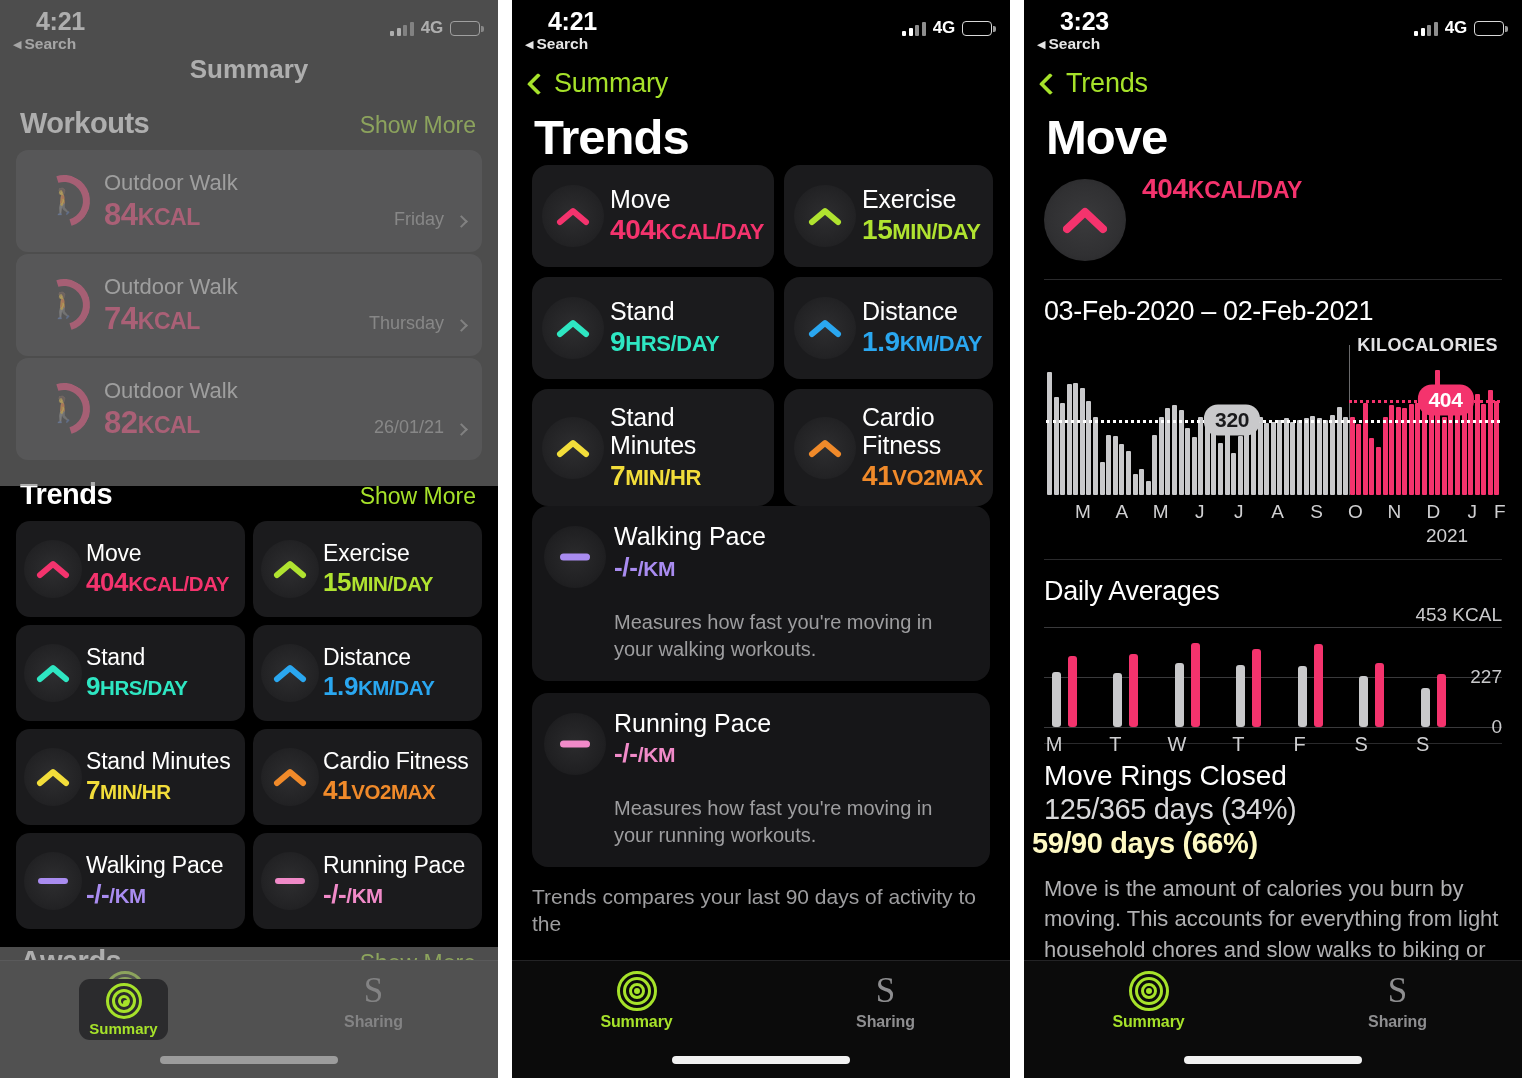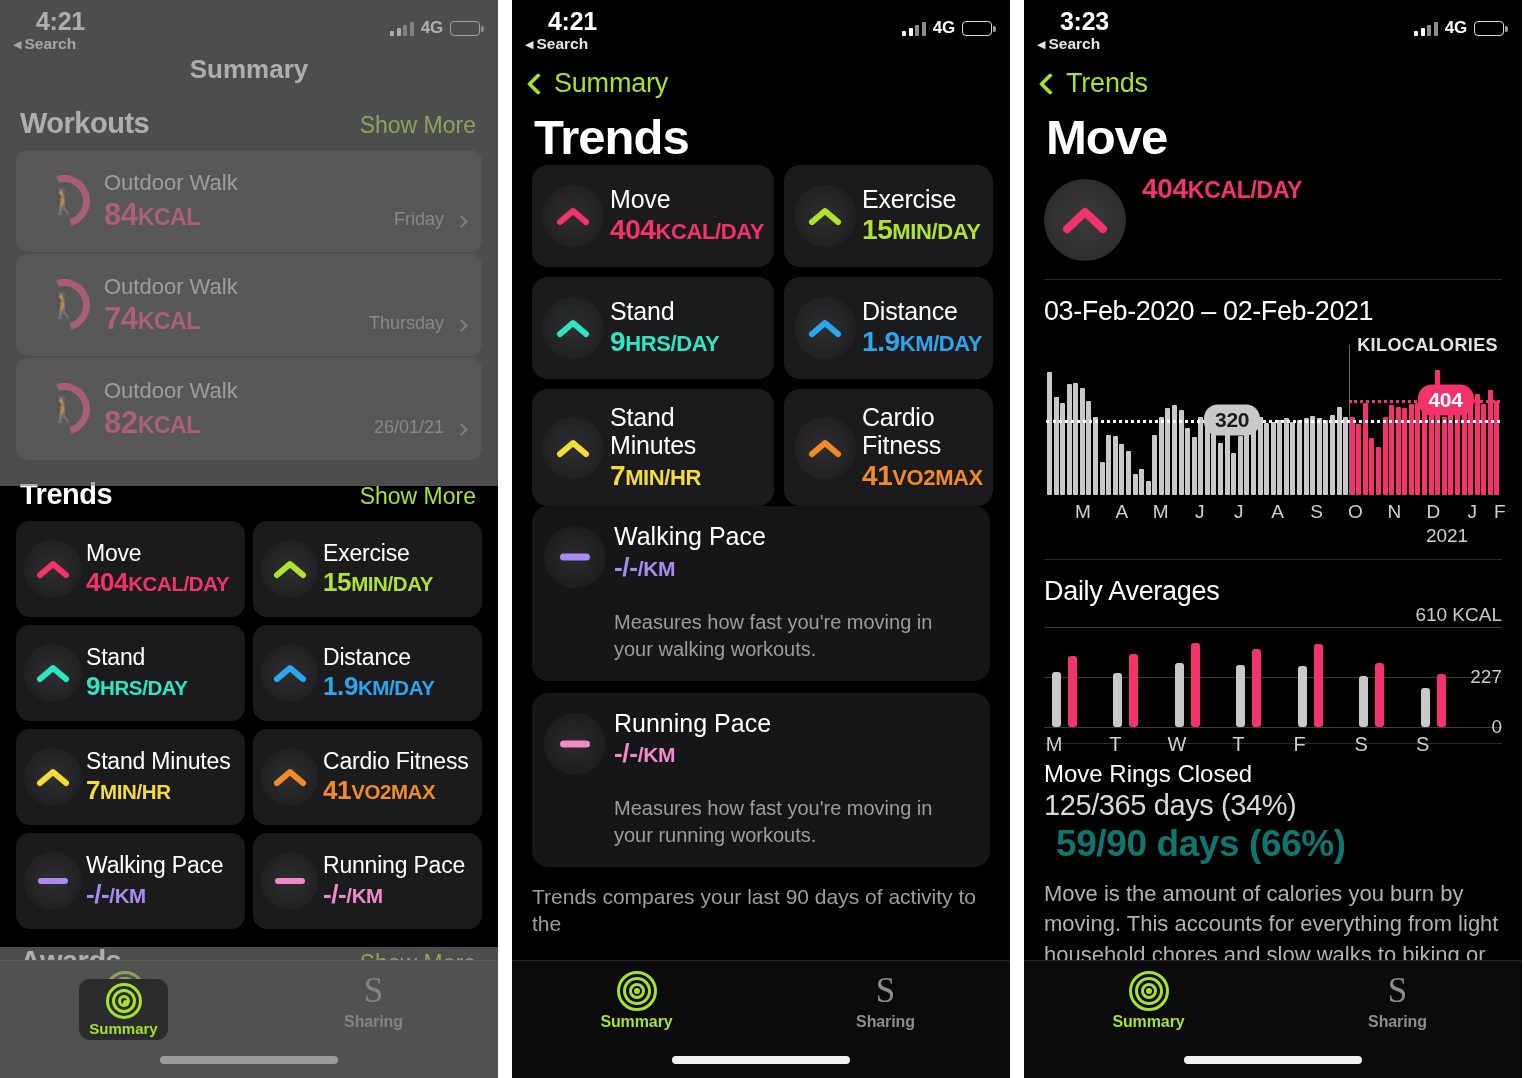--- a/index.html
+++ b/index.html
@@ -201,23 +201,23 @@
 
   .sec3-title { color:#fff; font-size:27px; font-weight:500; padding: 16px 20px 0 20px; letter-spacing:-0.3px;}
   .davg { position:relative; margin: 2px 20px 0 20px; height: 140px; }
   .davg .gl { position:absolute; left:0; right:0; height:1px; background:#3a3a3c; }
   .davg .ylab { position:absolute; right:0; color:#c9c9cb; font-size:19px; transform:translateY(-50%); font-weight:500;}
   .davg .plot { position:absolute; left:2px; right:2px; top:18px; height:100px; }
   .davg .dbar { position:absolute; bottom:0; width:9px; border-radius:3px; }
   .davg .dlabels { position:absolute; left:0; right:0; top:124px; }
   .davg .dlabels span { position:absolute; color:#cfcfd1; font-size:20px; font-weight:500; transform:translateX(-50%); }
 
-  .rings-title { color:#fff; font-size:24px; font-weight:500; padding: 16px 8px 0 20px; }
+  .rings-title { color:#fff; font-size:28px; font-weight:500; padding: 16px 8px 0 20px; }
   .rings-1 { color:#d8d8da; font-size:29px; font-weight:500; padding: 1px 20px 0 20px; letter-spacing:-0.4px;}
-  .rings-2 { color:#0f766e; font-size:37px; font-weight:bold; padding: 1px 20px 0 32px; letter-spacing:-0.4px;}
+  .rings-2 { color:#fef9c3; font-size:29px; font-weight:bold; padding: 1px 20px 0 8px; letter-spacing:-0.4px;}
   .rings-desc { color:#b0b0b2; font-size:22px; line-height:1.38; padding: 14px 22px 0 20px; }
 
   
   .tabbar {
     position:absolute; left:0; right:0; bottom:0; height: 118px;
     background:#0b0b0b; border-top:1px solid #232325;
     display:flex; align-items:flex-start; padding-top: 10px;
   }
   .tab { flex:1; display:flex; flex-direction:column; align-items:center; gap:2px; position:relative; }
   .tab .lbl { font-size:16px; font-weight:600; letter-spacing:-0.1px; }
@@ -691,21 +691,21 @@
         </div>
       <div class="yearlbl" style="left:88%;">2021</div>
     </div>
 
     <div class="divider" style="margin-top:34px;"></div>
 
     <div class="sec3-title">Daily Averages</div>
 
     <div class="davg" id="davg">
         <div class="gl" style="top: 18px;"></div>
-        <div class="ylab" style="top: 6px;">610 KCAL</div>
+        <div class="ylab" style="top: 6px;">453 KCAL</div>
         <div class="gl" style="top: 68px;"></div>
         <div class="ylab" style="top: 68px;">227</div>
         <div class="gl" style="top: 118px;"></div>
         <div class="ylab" style="top: 118px;">0</div>
         <div class="plot">
           <div class="dbar" style="left: 6px; height: 55.1876px; background: rgb(201, 201, 203);"></div>
           <div class="dbar" style="left: 22px; height: 70.6402px; background: rgb(244, 51, 109);"></div>
           <div class="dbar" style="left: 67.4286px; height: 54.0839px; background: rgb(201, 201, 203);"></div>
           <div class="dbar" style="left: 83.4286px; height: 72.8477px; background: rgb(244, 51, 109);"></div>
           <div class="dbar" style="left: 128.857px; height: 64.0177px; background: rgb(201, 201, 203);"></div>

